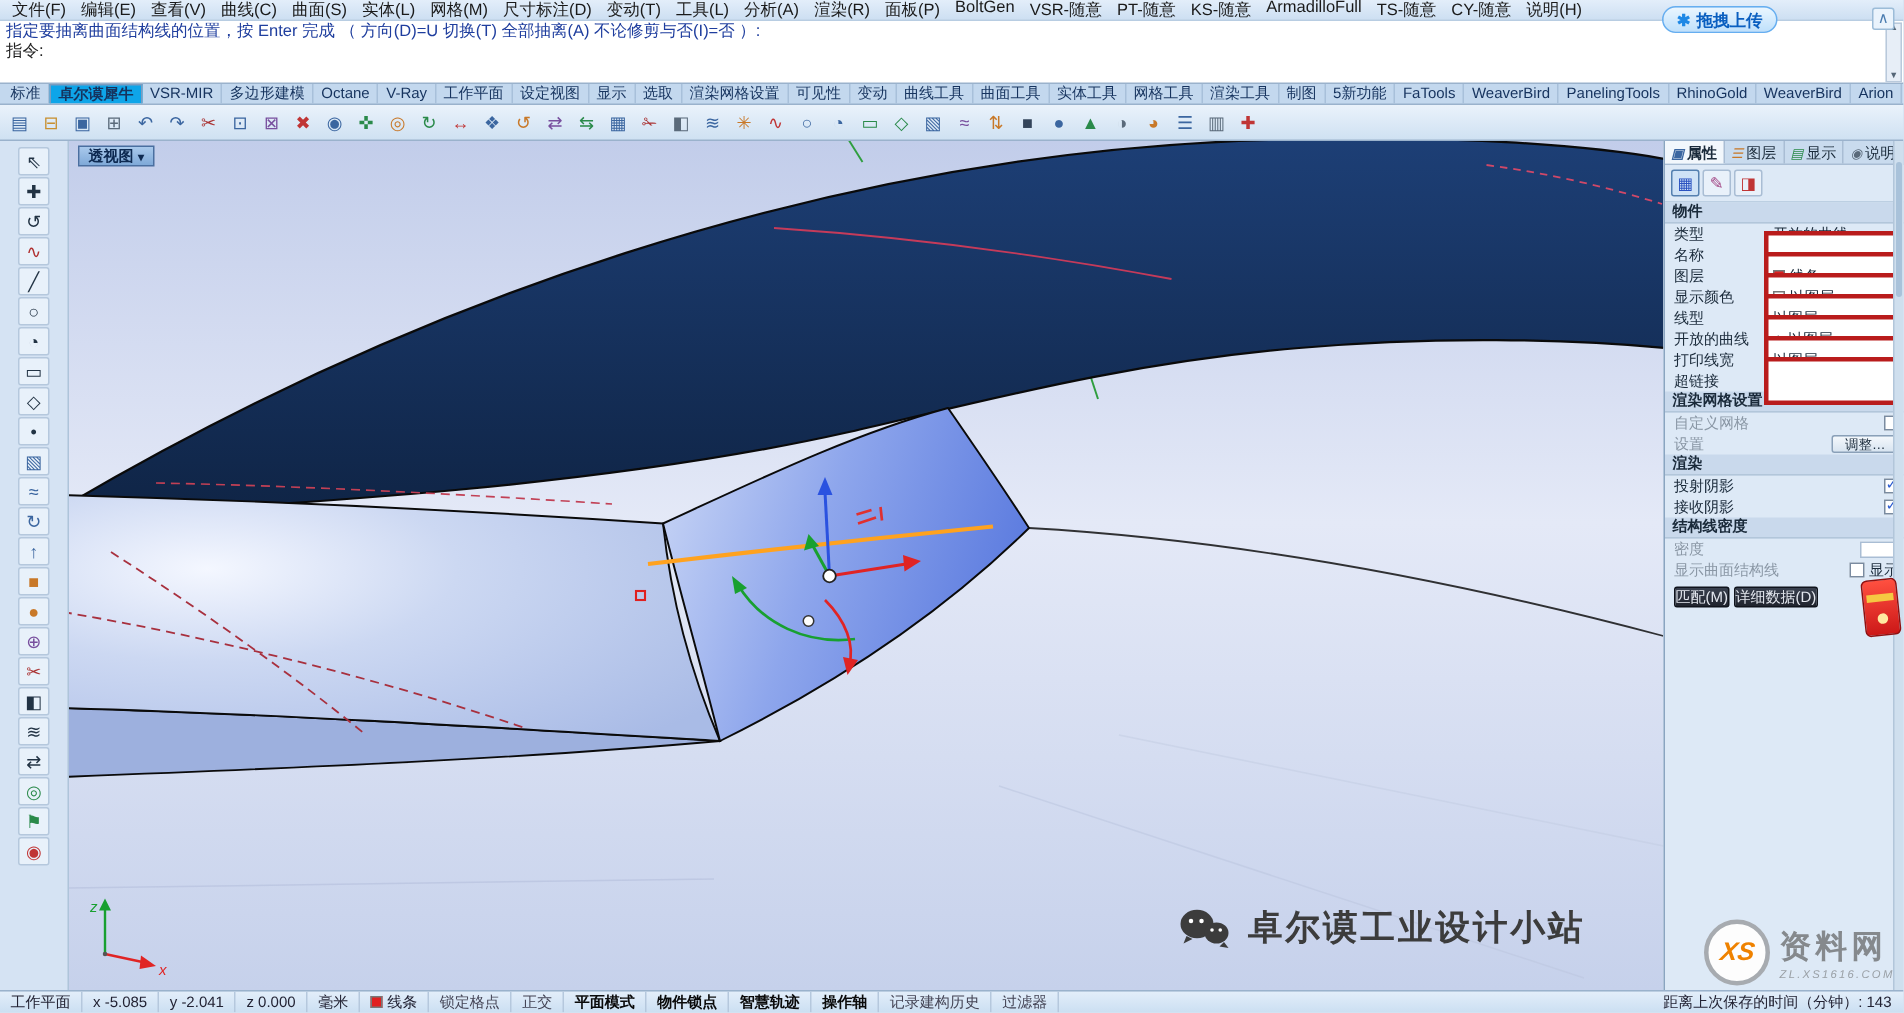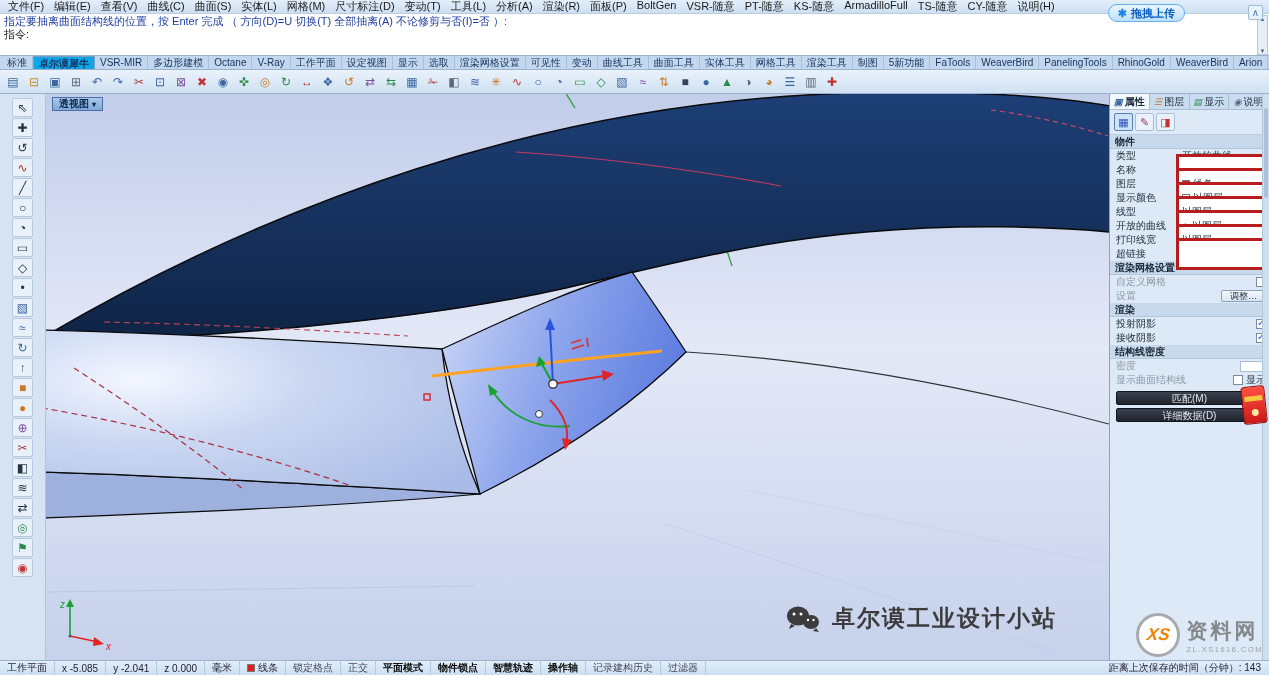--- a/index.html
+++ b/index.html
@@ -66,34 +66,34 @@
   .prop-row .pv .caret { margin-left:auto; font-size:7px; color:#456; }
   .sw { width:8px; height:8px; display:inline-block; border:1px solid #777; }
   .sw.red { background:#e02020; }
   .sw.blank { background:#fff; }
   .diam { color:#567; font-size:9px; }
   .cb { width:10px; height:10px; flex:none; display:inline-block; background:#fff; border:1px solid #7a8ba0; position:relative; }
   .cb.checked::after { content:"✓"; position:absolute; left:0px; top:-3px; font-size:10px; color:#2a5ad0; }
   .pv-right { flex:1; display:flex; justify-content:flex-end; align-items:center; gap:3px; }
   .mini-btn { padding:0 8px; height:12px; line-height:11px; background:linear-gradient(#f4f8fc,#d8e4f0); border:1px solid #8aa0b8; border-radius:2px; font-size:9px; }
   .mini-input { width:26px; height:11px; background:#fff; border:1px solid #a9bdd4; }
-  .panel-buttons { padding:4px 6px; display:flex; flex-direction:column; gap:3px; }
+  .panel-buttons { padding:4px 6px; display:flex; flex-direction:row; gap:3px; }
   .dark-btn { height:14px; background:linear-gradient(#39404e,#20242e); color:#e3e7ee; border:1px solid #10141c; border-radius:2px; font-size:10px; text-align:center; line-height:13px; }
   .panel-scrollbar { position:absolute; top:0; right:0; width:7px; height:100%; background:#cfdfee; border-left:1px solid #b2c6da; }
   .panel-scrollbar .thumb { margin:14px 1px 0 1px; height:90px; background:#a9c2da; border-radius:2px; }
 
   .promo-badge { position:absolute; right:3px; top:292px; width:24px; height:38px; z-index:20; background:linear-gradient(#ff5040,#cc1818); border-radius:4px; border:1px solid #901010; transform:rotate(-6deg); }
   .promo-badge::before { content:""; position:absolute; left:2px; right:2px; top:9px; height:5px; background:#f5c842; }
   .promo-badge::after { content:""; position:absolute; left:8px; top:22px; width:7px; height:7px; border-radius:50%; background:#ffe9a0; }
 
   .xs-logo { position:absolute; right:6px; bottom:18px; z-index:70; display:flex; align-items:center; gap:6px; }
   .xs-circle { width:44px; height:44px; border-radius:50%; border:3px solid #a7abb0; background:#fdfdfd; display:flex; align-items:center; justify-content:center; }
   .xs-text { font-style:italic; font-weight:bold; font-size:17px; color:#ef8200; transform:skewX(-8deg); }
   .xs-name { font-size:21px; font-weight:bold; color:#85898d; letter-spacing:3px; }
-  .xs-url { font-size:7.5px; color:#9aa0a6; letter-spacing:1.5px; text-align:center; }
+  .xs-url { font-size:7.5px; color:#9aa0a6; letter-spacing:1.5px; text-align:center;font-style:italic; }
 
   
   .statusbar { height:15px; background:linear-gradient(#e3eefa,#cbdff2); border-top:1px solid #9ab2cc; display:flex; align-items:center; font-size:10px; color:#223; overflow:hidden; }
   .sb-cell { padding:0 7px; border-right:1px solid #b5c8dd; white-space:nowrap; display:flex; align-items:center; gap:3px; height:100%; }
   .sb-toggle { padding:0 7px; border-right:1px solid #b5c8dd; white-space:nowrap; height:100%; display:flex; align-items:center; color:#445; }
   .sb-toggle.bold { font-weight:bold; color:#0a0a0a; }
   .sb-saved { margin-left:auto; padding:0 8px; white-space:nowrap; color:#223; }
 </style>
 </head>
 <body>

